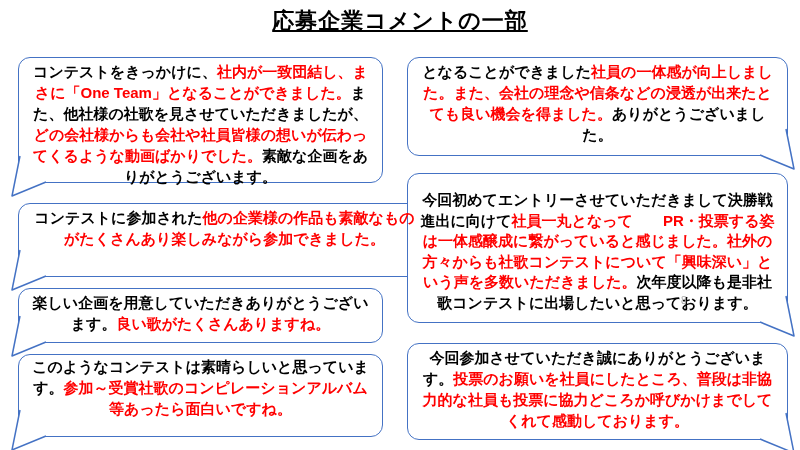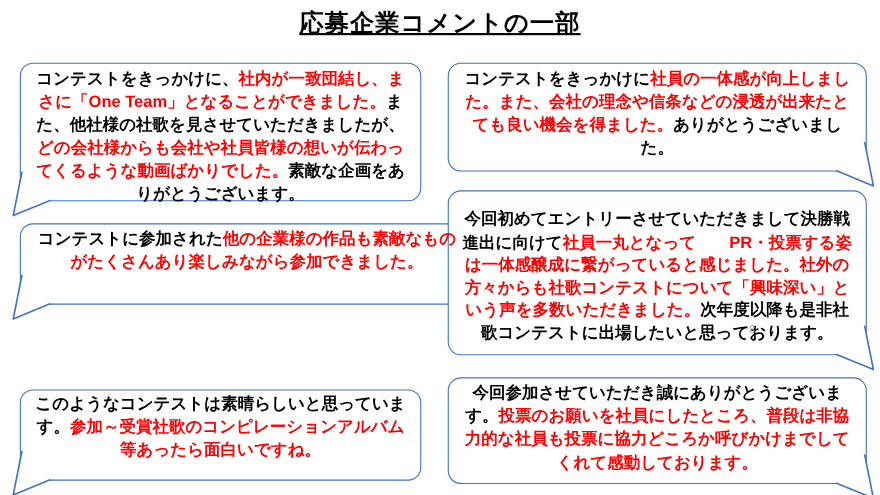--- a/index.html
+++ b/index.html
@@ -57,31 +57,38 @@
   </div>
 
   <div class="bubble b2 tail-left">
     <p class="bubble-text"><span class="seg black">コンテストに参加された</span><span class="seg red">他の企業様の作品も素敵なものがたくさんあり楽しみながら参加できました。</span></p>
     <svg class="tail" viewBox="0 0 46 48">
       <path class="tf" d="M10,6 L2,46 L36,32 Z"></path>
       <path class="ts" d="M10,6 L2,46 L36,32"></path>
     </svg>
   </div>
 
+  <div class="bubble b3 tail-left">
+    <p class="bubble-text"><span class="seg black">楽しい企画を用意していただきありがとうございます。</span><span class="seg red">良い歌がたくさんありますね。</span></p>
+    <svg class="tail" viewBox="0 0 46 48">
+      <path class="tf" d="M10,6 L2,46 L36,32 Z"></path>
+      <path class="ts" d="M10,6 L2,46 L36,32"></path>
+    </svg>
+  </div>
 
   <div class="bubble b4 tail-left">
     <p class="bubble-text"><span class="seg black">このようなコンテストは素晴らしいと思っています。</span><span class="seg red">参加～受賞社歌のコンピレーションアルバム等あったら面白いですね。</span></p>
     <svg class="tail" viewBox="0 0 46 48">
       <path class="tf" d="M10,6 L2,46 L36,32 Z"></path>
       <path class="ts" d="M10,6 L2,46 L36,32"></path>
     </svg>
   </div>
 
   <div class="bubble b5 tail-right">
-    <p class="bubble-text"><span class="seg black">コンテストをきっかけに</span><span class="seg red">社員の一体感が向上しました。また、会社の理念や信条などの浸透が出来たとても良い機会を得ました。</span><span class="seg black">ありがとうございました。</span></p>
+    <p class="bubble-text"><span class="seg black">となることができました</span><span class="seg red">社員の一体感が向上しました。また、会社の理念や信条などの浸透が出来たとても良い機会を得ました。</span><span class="seg black">ありがとうございました。</span></p>
     <svg class="tail" viewBox="0 0 46 48">
       <path class="tf" d="M36,6 L44,46 L10,32 Z"></path>
       <path class="ts" d="M36,6 L44,46 L10,32"></path>
     </svg>
   </div>
 
   <div class="bubble b6 tail-right">
     <p class="bubble-text"><span class="seg black">今回初めてエントリーさせていただきまして決勝戦進出に向けて</span><span class="seg red">社員一丸となって　　PR・投票する姿は一体感醸成に繋がっていると感じました。社外の方々からも社歌コンテストについて「興味深い」という声を多数いただきました。</span><span class="seg black">次年度以降も是非社歌コンテストに出場したいと思っております。</span></p>
     <svg class="tail" viewBox="0 0 46 48">
       <path class="tf" d="M36,6 L44,46 L10,32 Z"></path>

